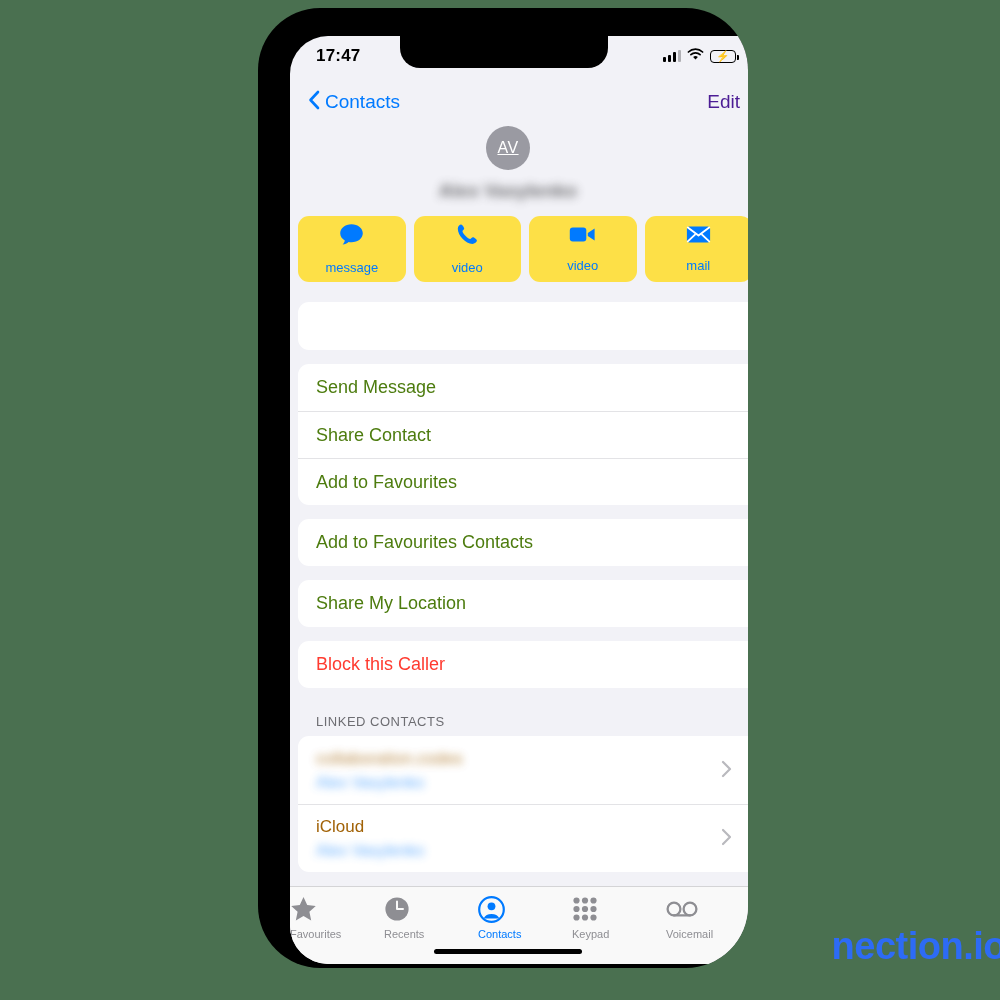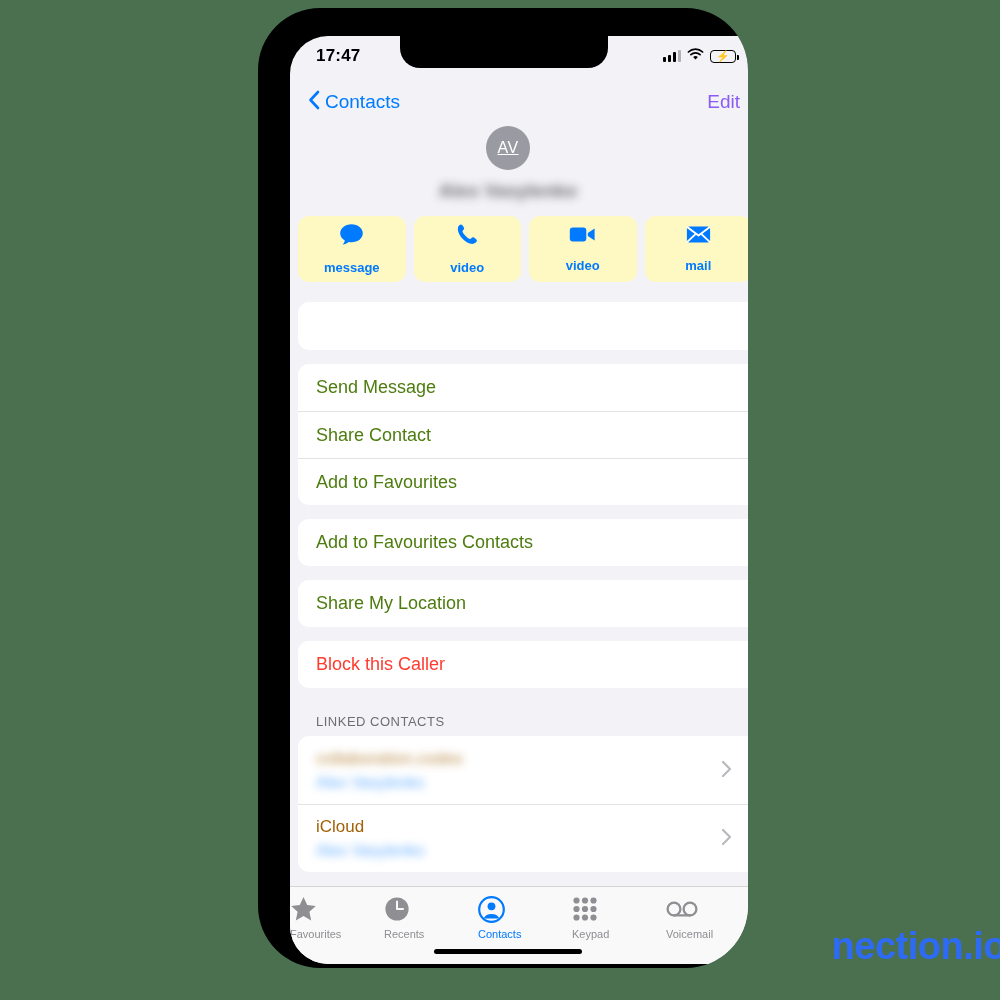--- a/index.html
+++ b/index.html
@@ -123,21 +123,21 @@
   #back-button {
     display: flex;
     align-items: center;
     gap: 5px;
     color: #007aff;
     font-size: 19px;
     cursor: pointer;
   }
   #edit-button {
     margin-left: auto;
-    color: #8b5cf6;
+    color: #4c1d95;
     font-size: 19px;
     cursor: pointer;
   }
 
   
   #contact-header {
     display: flex;
     flex-direction: column;
     align-items: center;
     padding: 2px 0 14px;
@@ -168,29 +168,28 @@
   
   #action-row {
     display: flex;
     gap: 8px;
     padding: 0 8px 0 8px;
     margin-bottom: 20px;
   }
   .action-btn {
     flex: 1;
     height: 66px;
-    background: #fef9c3;
+    background: #fde047;
     border-radius: 11px;
     display: flex;
     flex-direction: column;
     align-items: center;
     justify-content: center;
     gap: 14px;
     cursor: pointer;
-    font-weight: bold;
   }
   .action-label { font-size: 13px; color: #007aff; }
   .action-icon svg { display: block; }
 
   
   .card {
     background: #ffffff;
     border-top-left-radius: 11px;
     border-bottom-left-radius: 11px;
     margin-left: 8px;

